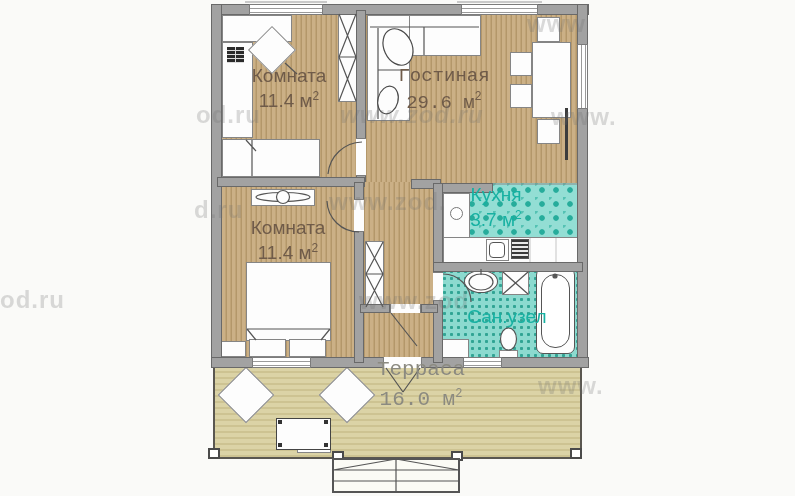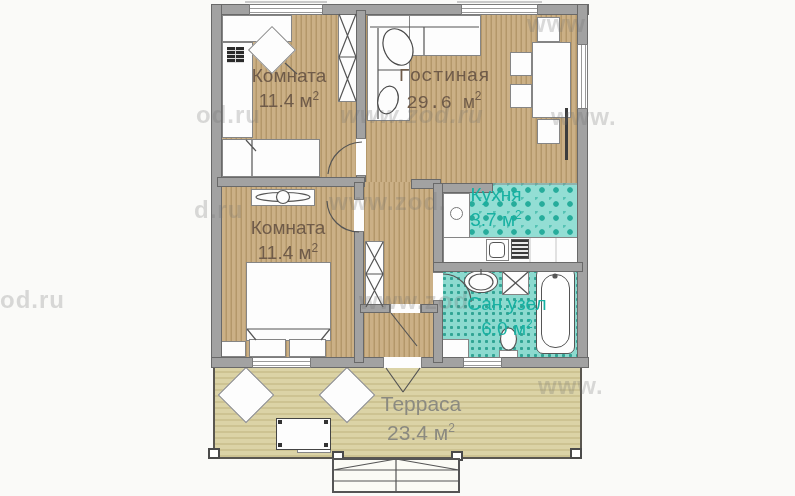--- a/index.html
+++ b/index.html
@@ -213,25 +213,24 @@
   <div class="lbl teal" style="left:496px;top:207px;">
     <div>Кухня</div>
     <div><span>3.7 м</span><sup>2</sup></div>
   </div>
   <div class="lbl" style="left:288px;top:240px;">
     <div>Комната</div>
     <div><span>11.4 м</span><sup>2</sup></div>
   </div>
   <div class="lbl teal" style="left:507px;top:316px;">
     <div>Сан.узел</div>
-    <div><span>6.0 м</span><sup>2</sup></div>
-  </div>
-  <div class="lbl gray big" style="left:421px;top:418px;">
+  </div>
+  <div class="lbl gray big" style="left:421px;top:385px;font-family:Liberation Mono, monospace;">
     <div>Терраса</div>
-    <div><span>23.4 м</span><sup>2</sup></div>
+    <div><span>16.0 м</span><sup>2</sup></div>
   </div>
 
   <span class="wm" style="left:527px;top:10px;">www</span>
   <span class="wm" style="left:196px;top:101px;">od.ru</span>
   <span class="wm" style="left:340px;top:101px;font-style:italic;">www.zod.ru</span>
   <span class="wm" style="left:551px;top:103px;">www.</span>
   <span class="wm" style="left:194px;top:187px;margin-top:9px;">d.ru</span>
   <span class="wm" style="left:329px;top:188px;">www.zod.</span>
   <span class="wm" style="left:0px;top:286px;">od.ru</span>
   <span class="wm" style="left:359px;top:287px;">www.zod</span>

